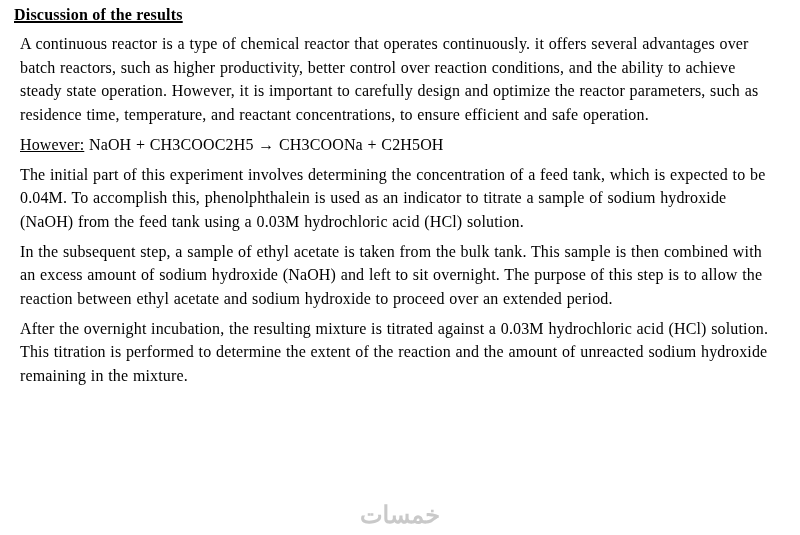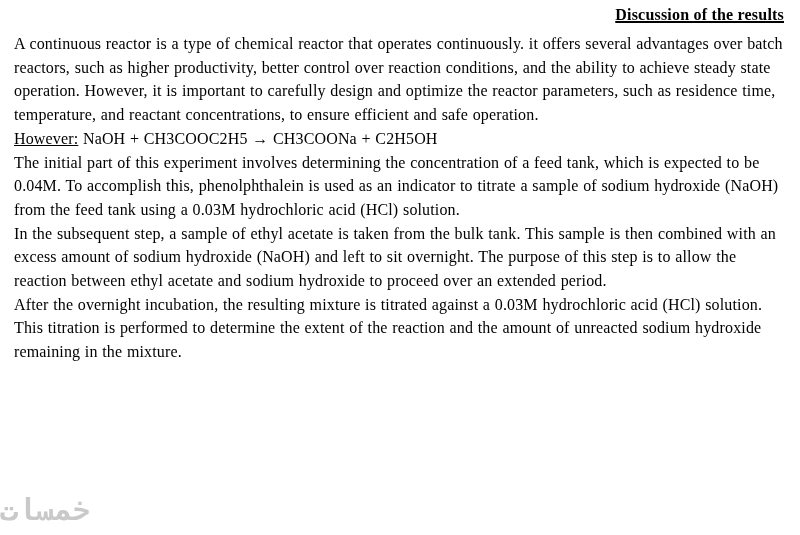--- a/index.html
+++ b/index.html
@@ -18,41 +18,41 @@
   .page {
     padding: 6px 16px 0 14px;
   }
   .title {
     font-size: 16px;
     font-weight: bold;
     text-decoration: underline;
     text-decoration-thickness: 1.5px;
     margin: 0 0 8px 0;
     letter-spacing: 0.2px;
-    text-align: right;
   }
   .para {
     font-size: 16px;
     line-height: 23.7px;
-    margin: 0;
+    margin: 6px;
     letter-spacing: 0.15px;
     word-spacing: 0.5px;
   }
   .reaction-label {
     text-decoration: underline;
   }
   .watermark {
     position: absolute;
     left: 0;
     right: 0;
     bottom: 6px;
-    font-size: 30px;
+    text-align: center;
+    font-size: 24px;
     font-weight: bold;
     color: #c9c9c9;
-    font-family: Liberation Mono, monospace;
+    font-family: Liberation Serif, serif;
     user-select: none;
   }
 </style>
 </head>
 <body>
 
 <div class="page">
 
   <h1 class="title">Discussion of the results</h1>
 

